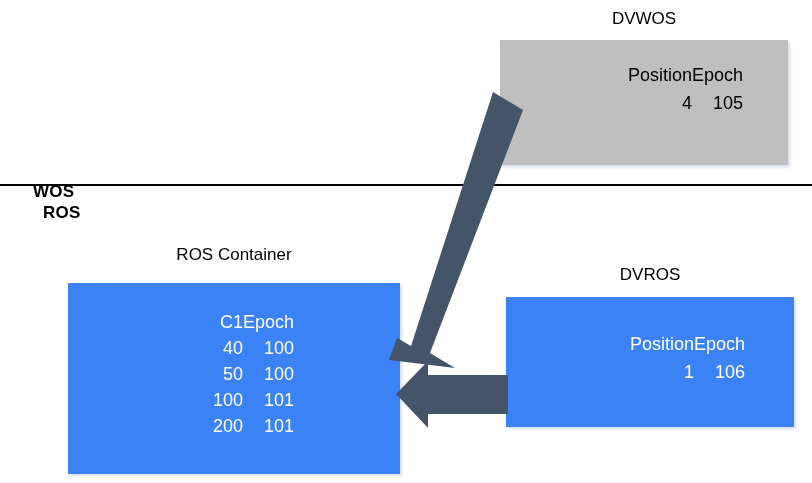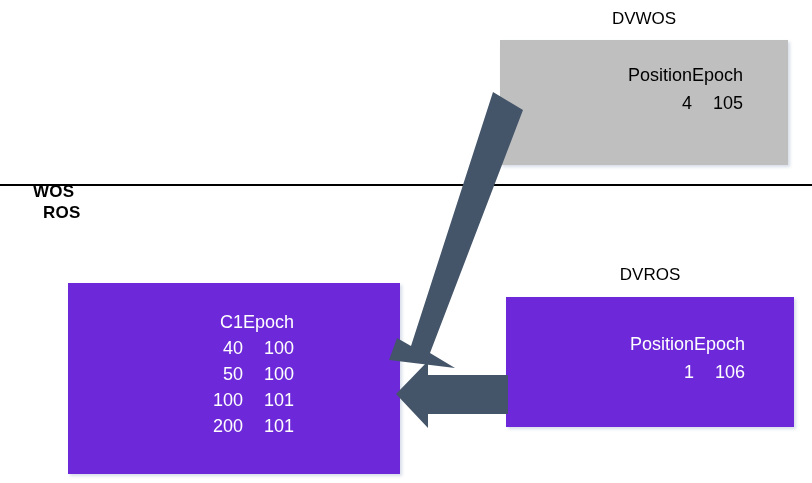--- a/index.html
+++ b/index.html
@@ -51,21 +51,21 @@
     position: absolute;
     box-sizing: border-box;
     box-shadow: 2px 2px 3px rgba(120,140,180,0.30);
     text-align: right;
   }
   .box.gray {
     background: #bfbfbf;
     color: #000000;
   }
   .box.purple {
-    background: #6d28d9;
+    background: #3b82f6;
     color: #ffffff;
   }
 
   
   .kv-wrap {
     position: absolute;
     display: flex;
   }
   .kv-col {
     display: flex;
@@ -128,20 +128,21 @@
       </div>
     </div>
   </div>
 
   <div class="section-label" style="left:33px; top:146px;margin-top:36px;">WOS</div>
 
   <div class="divider" style="top:184px;"></div>
 
   <div class="section-label" style="left:43px; top:203px;">ROS</div>
 
+  <div class="box-caption" style="left:68px; top:245px; width:332px;">ROS Container</div>
 
   <div class="box purple" style="left:68px; top:283px; width:332px; height:191px;">
     <div class="ros-table" style="left:30px; top:26px;">
       <div class="ros-col c1">
         <span class="ros-cell">C1</span>
         <span class="ros-cell">40</span>
         <span class="ros-cell">50</span>
         <span class="ros-cell">100</span>
         <span class="ros-cell">200</span>
       </div>

